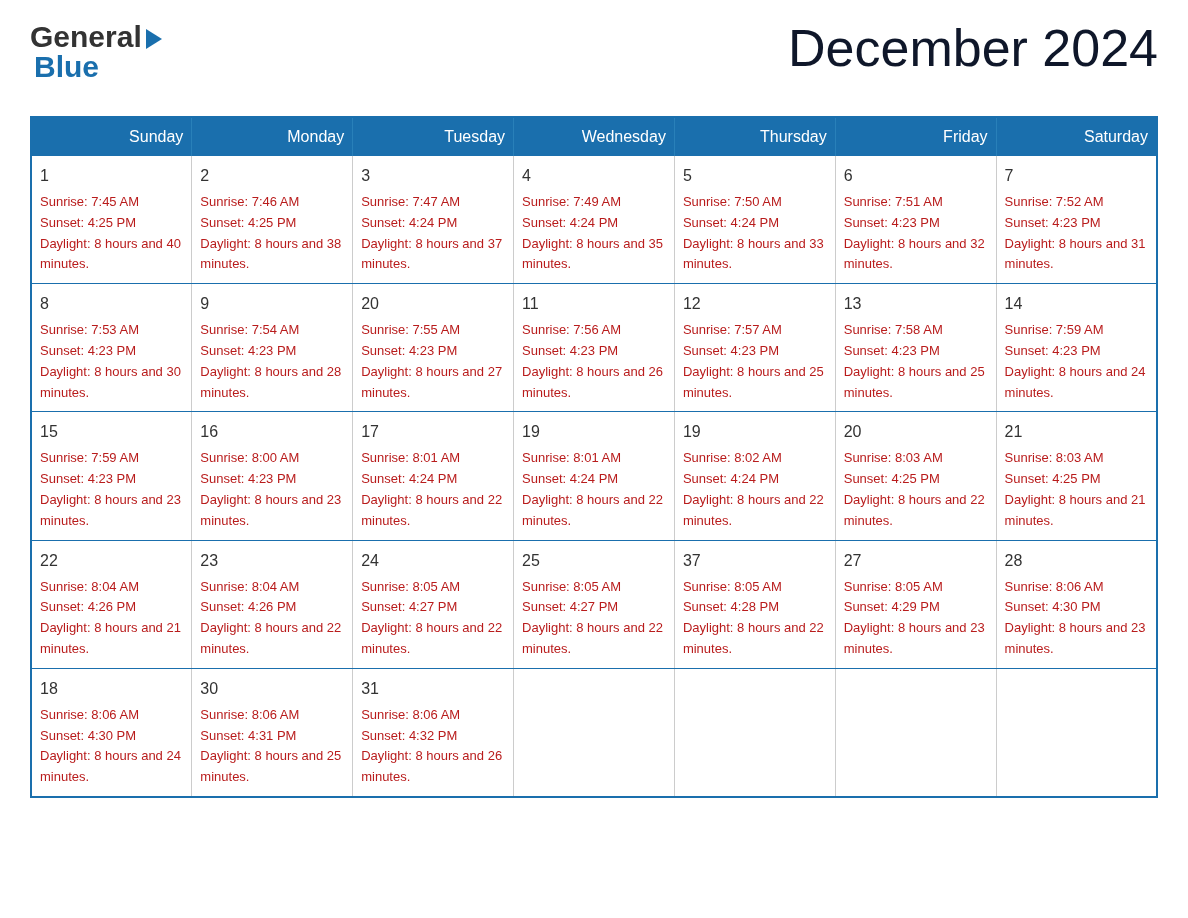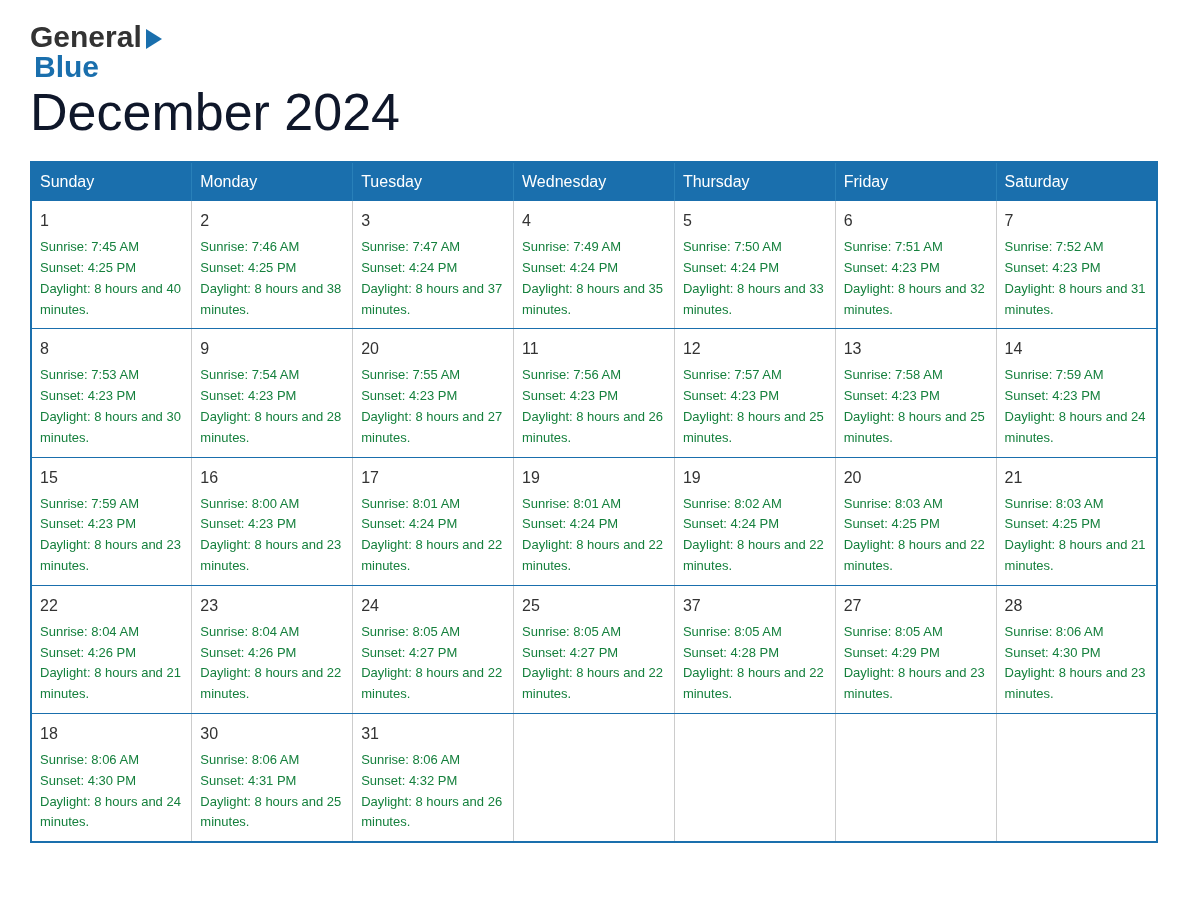--- a/index.html
+++ b/index.html
@@ -8,22 +8,21 @@
       background: #fff;
       color: #333;
       width: 1188px;
       min-height: 918px;
       padding: 20px 30px;
     }
     .header {
       display: flex;
       justify-content: space-between;
       align-items: flex-start;
-      margin-bottom: 20px;
-      flex-direction: column;
+      margin-bottom: 32px;
     }
     .title-section {
       text-align: right;
     }
     .month-title {
       font-size: 52px;
       font-weight: normal;
       color: #0f172a;
       line-height: 1.1;
     }
@@ -36,21 +35,21 @@
       width: 100%;
       border-collapse: collapse;
       border: 2px solid #1a6fad;
     }
     .calendar th {
       background-color: #1a6fad;
       color: #fff;
       padding: 10px 8px;
       font-size: 16px;
       font-weight: normal;
-      text-align: left;
+      text-align: right;
       border-right: 1px solid #2980b9;
     }
     .calendar th:last-child {
       border-right: none;
     }
     .calendar td {
       vertical-align: top;
       padding: 8px 8px;
       border-right: 1px solid #ccc;
       border-bottom: 1px solid #1a6fad;
@@ -66,21 +65,21 @@
       border-bottom: none;
     }
     .day-number {
       font-size: 16px;
       font-weight: normal;
       margin-bottom: 4px;
       display: block;
     }
     .day-info {
       font-size: 13px;
-      color: #15803d;
+      color: #b91c1c;
       line-height: 1.6;
       margin-top: 14px;
     }
     .empty-cell {
       background: #fff;
     }
     .logo-container {
       display: flex;
       flex-direction: column;
     }

